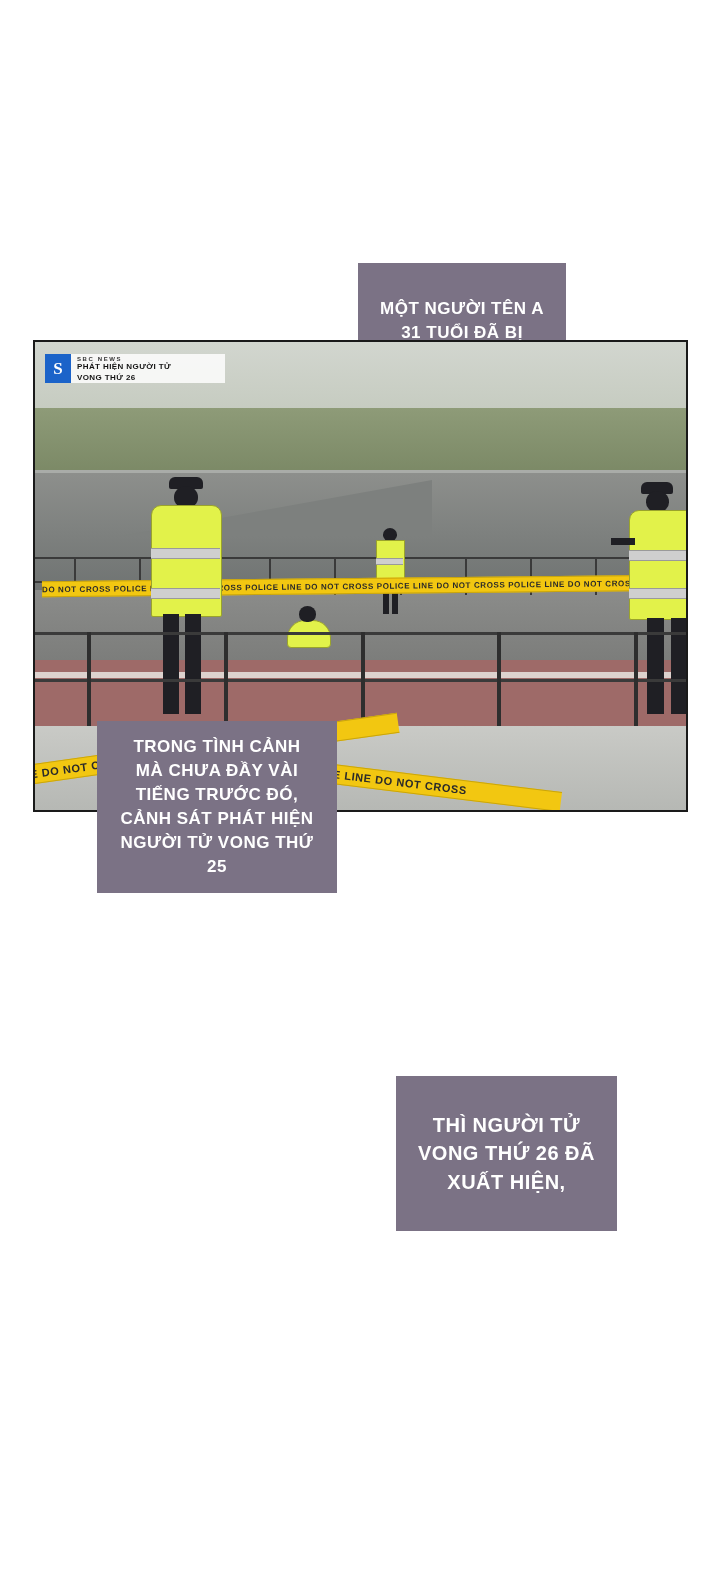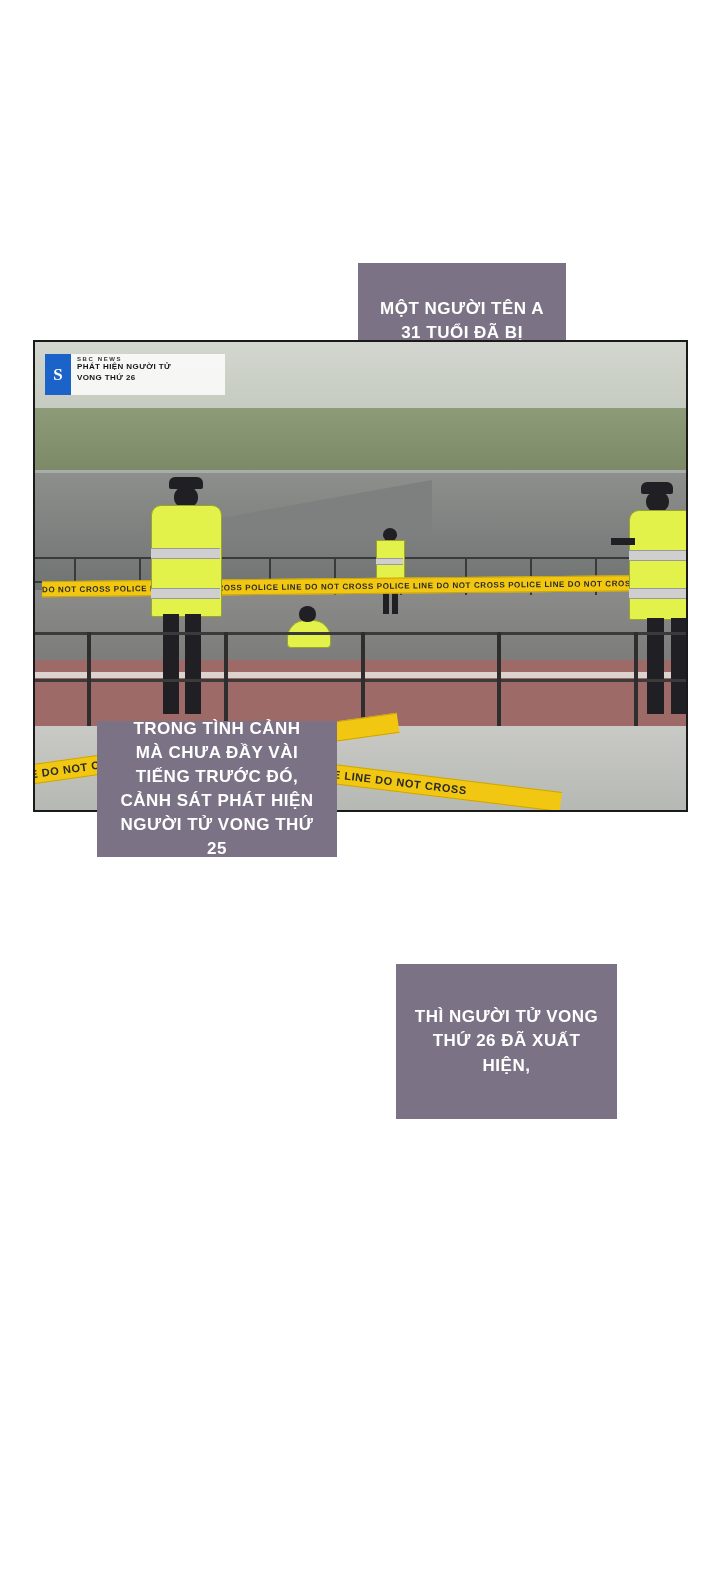--- a/index.html
+++ b/index.html
@@ -54,34 +54,34 @@
     font-size: 17px;
     justify-content: center;
     text-align: center;
     padding: 0 12px;
   }
 
   #cap-3 {
     left: 97px;
     top: 721px;
     width: 240px;
-    height: 136px;
+    height: 172px;
     font-size: 17px;
     justify-content: center;
     text-align: center;
     padding: 0 22px;
     z-index: 6;
   }
 
   #cap-4 {
     left: 396px;
-    top: 964px;
+    top: 1076px;
     width: 221px;
     height: 155px;
-    font-size: 17px;
+    font-size: 20px;
     justify-content: center;
     text-align: center;
     padding: 0 12px;
   }
 
   
   .panel {
     position: absolute;
     left: 33px;
     top: 340px;
@@ -249,21 +249,21 @@
     color: #fff;
     font-size: 17px;
     font-weight: bold;
     display: flex;
     align-items: center;
     justify-content: center;
     font-family: "Liberation Serif", serif;
   }
   .news-body {
     background: rgba(255,255,255,0.82);
-    padding: 2px 8px 12px 6px;
+    padding: 2px 8px 0 6px;
     min-width: 140px;
   }
   .news-brand {
     font-size: 6px;
     letter-spacing: 1.6px;
     color: #333;
     font-weight: bold;
   }
   .news-head {
     font-size: 8px;

